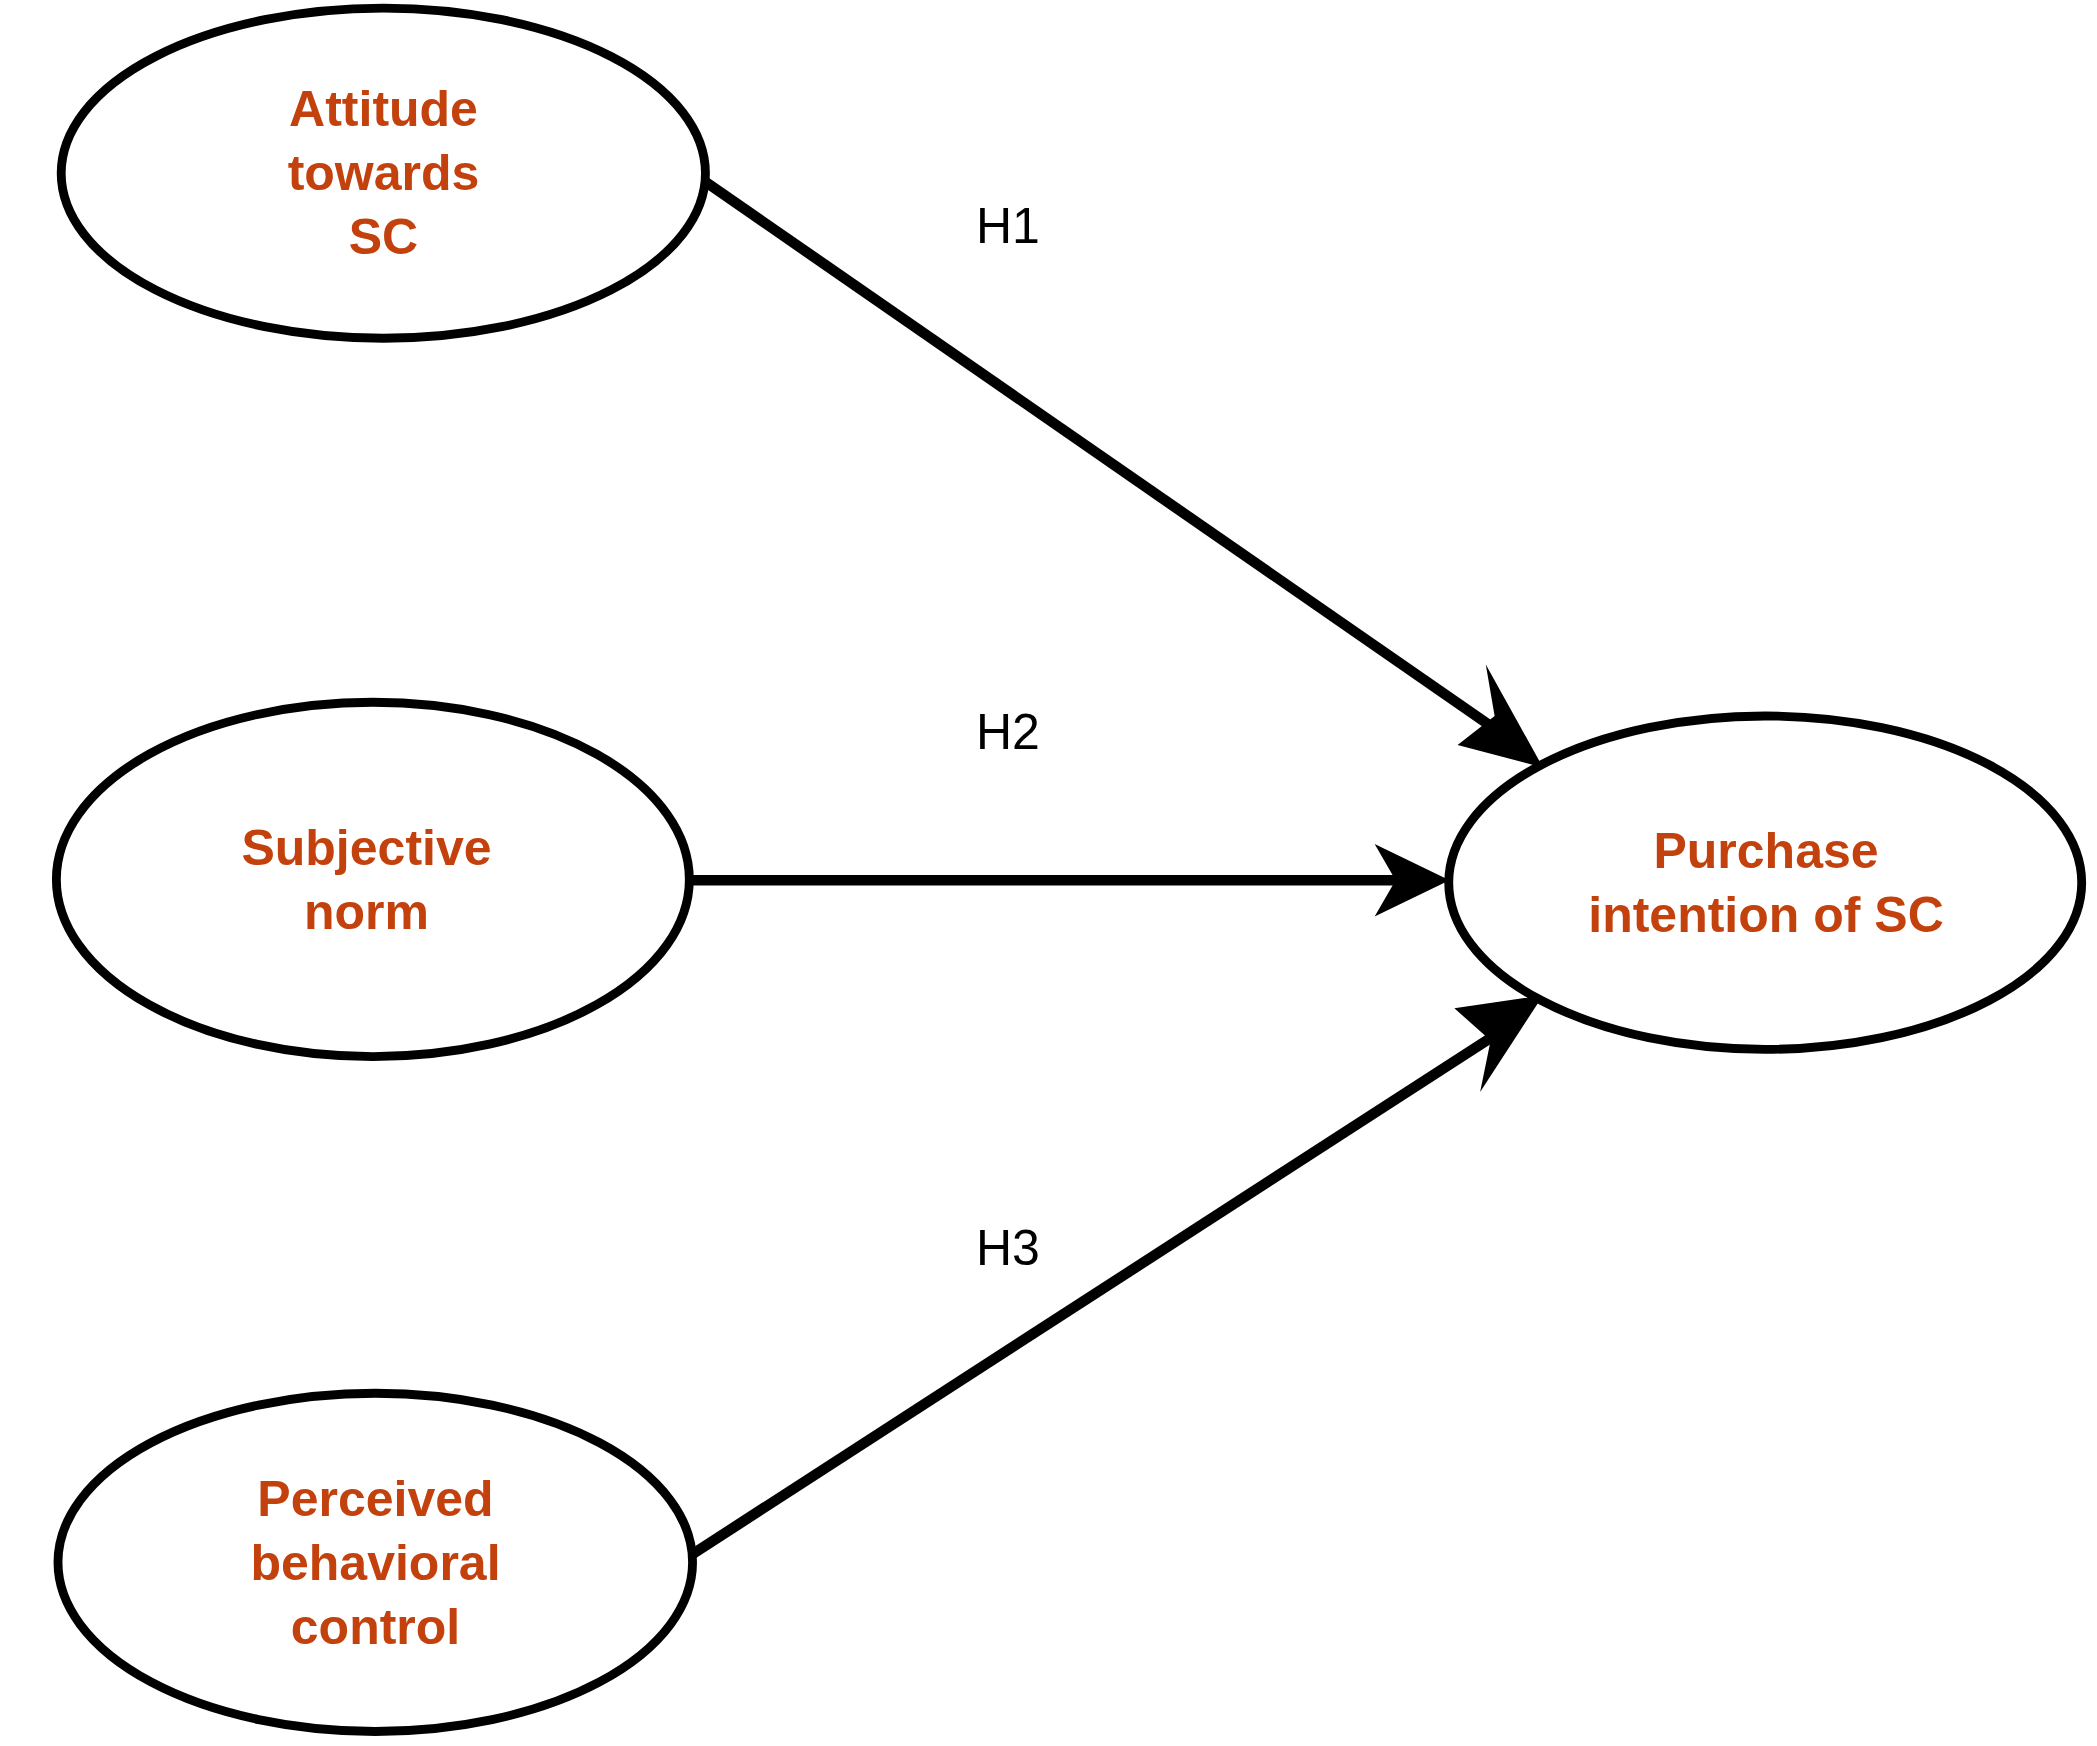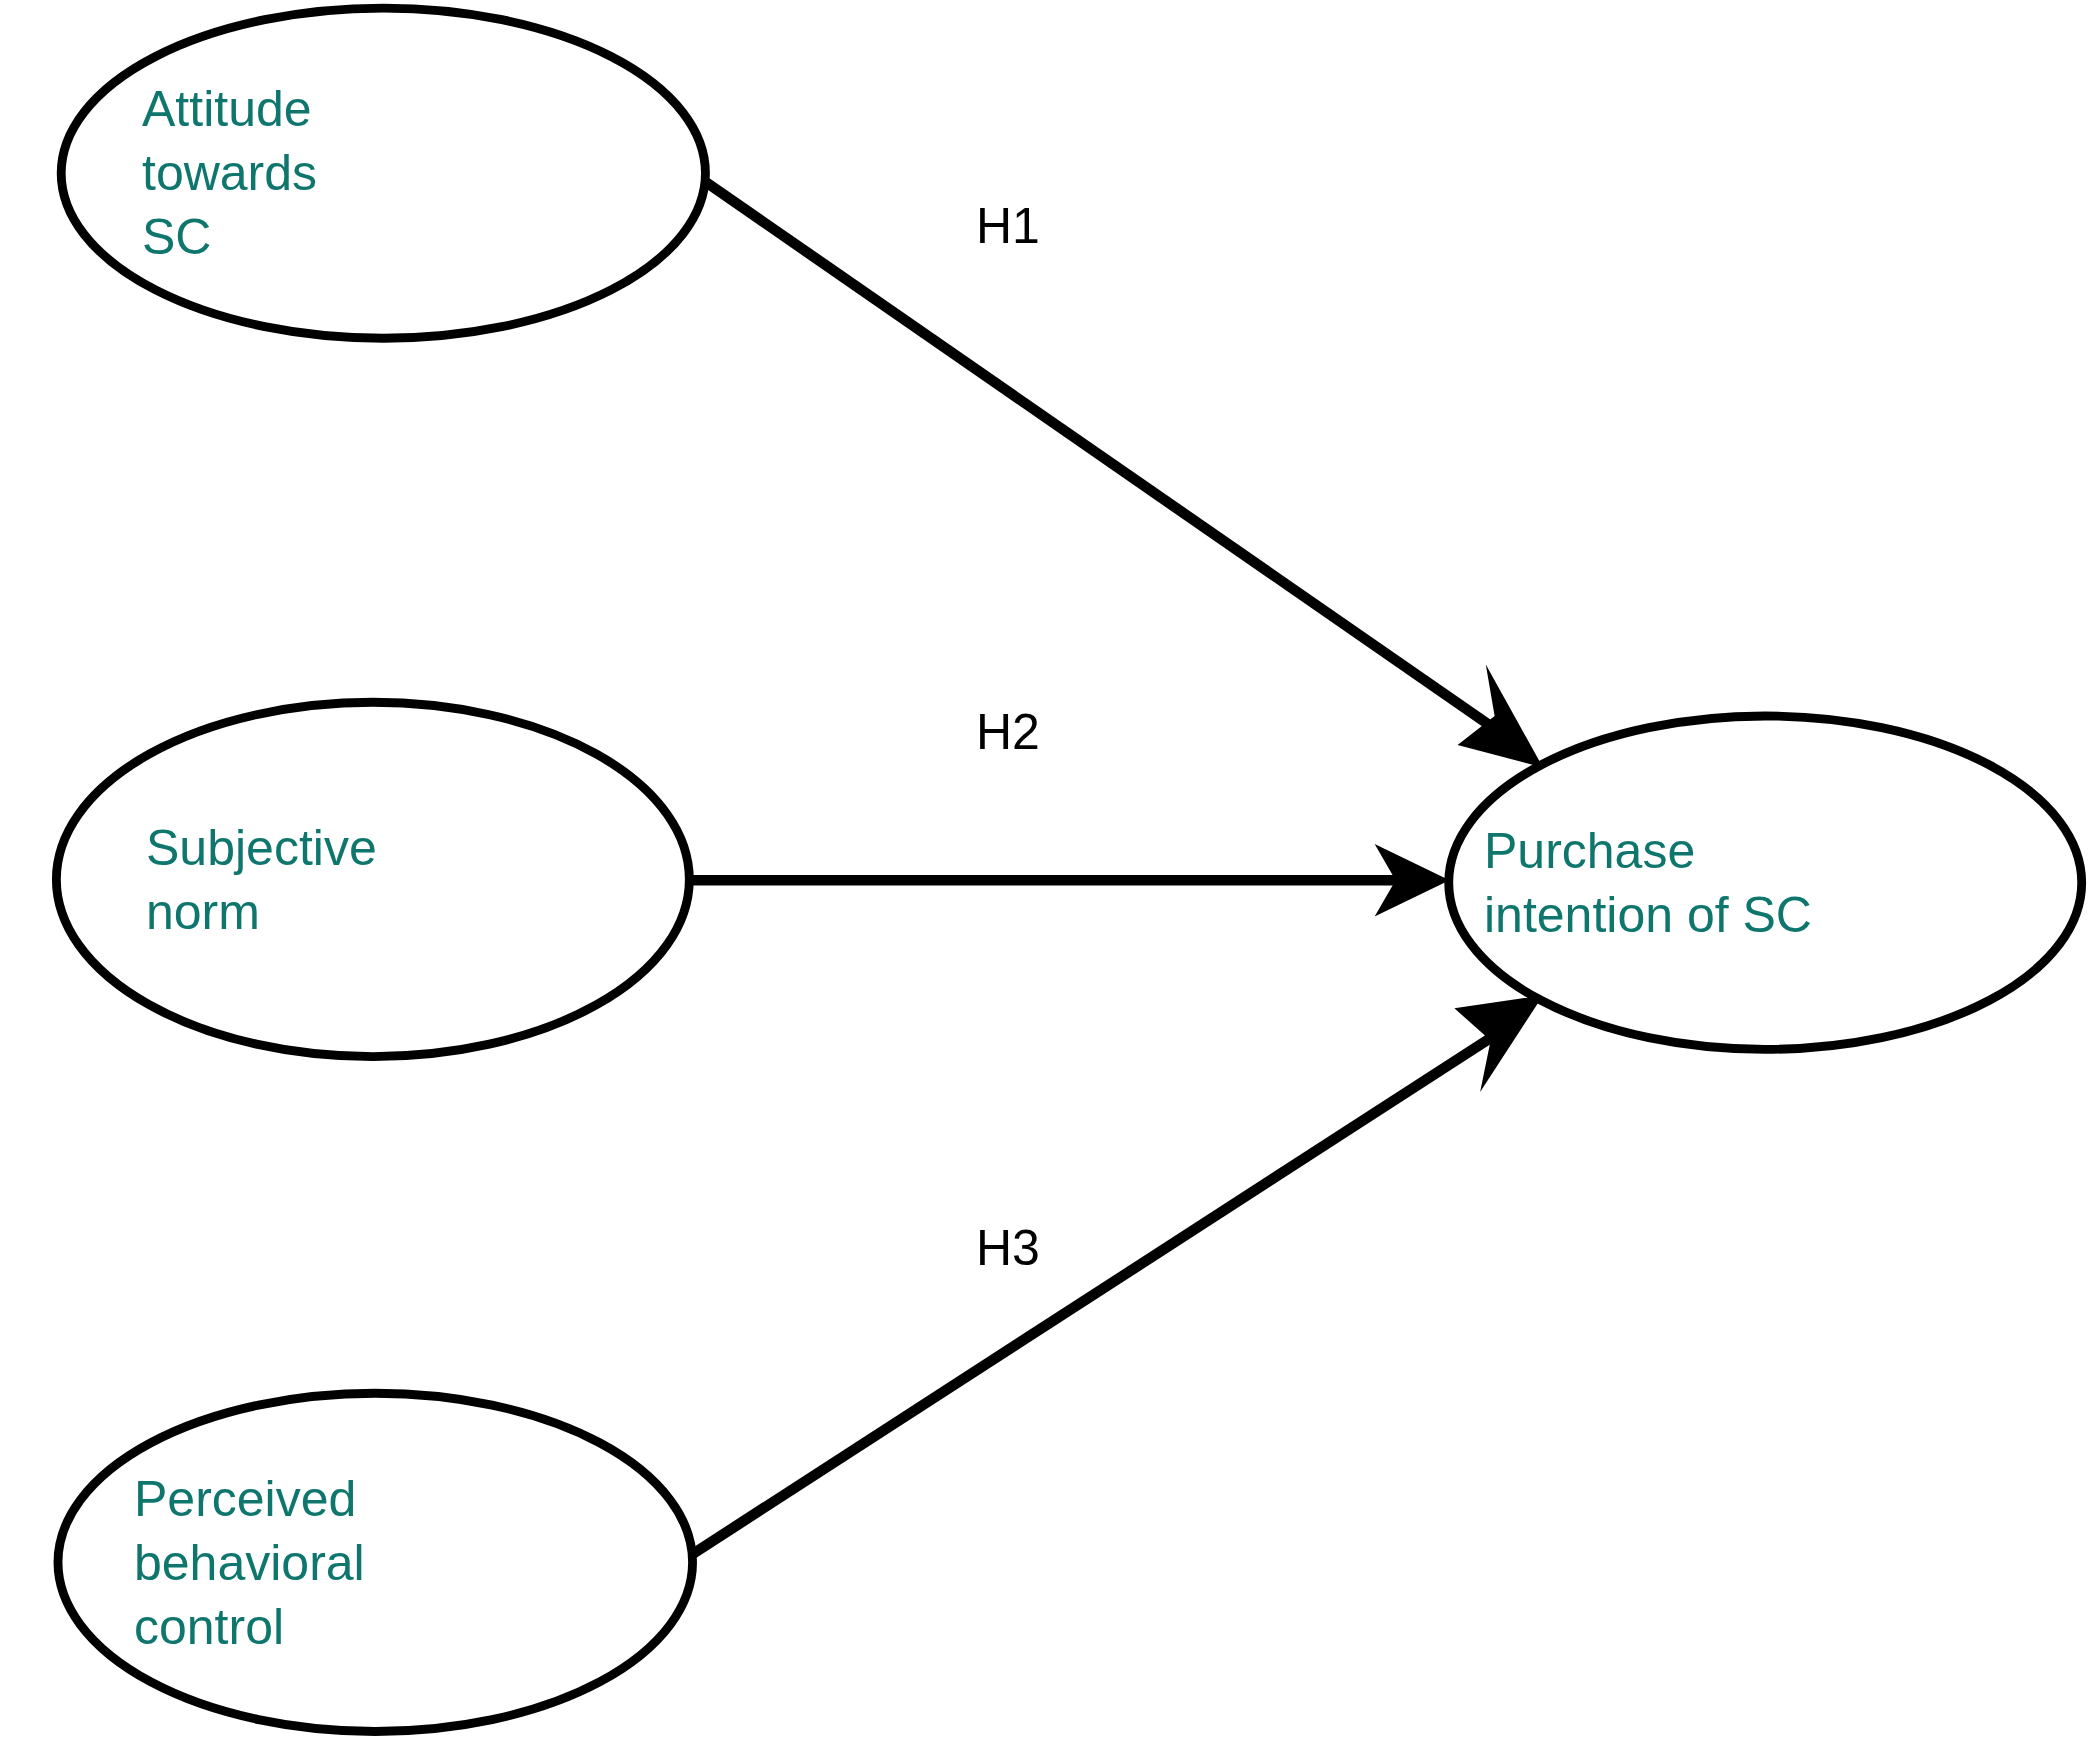--- a/index.html
+++ b/index.html
@@ -33,25 +33,26 @@
     stroke-width: 13;
     fill: none;
     stroke-linecap: butt;
   }
   .arrow-head {
     fill: #000000;
     stroke: none;
   }
   .node-label {
     position: absolute;
-    color: #0f766e;
+    text-align: center;
+    color: #c2410c;
     font-family: "Liberation Sans", sans-serif;
     font-size: 50px;
     line-height: 1.28;
-    font-weight: 400;
+    font-weight: 700;
     white-space: pre-line;
     pointer-events: none;
   }
   .edge-label {
     position: absolute;
     color: #000000;
     font-family: "Liberation Sans", sans-serif;
     font-size: 50px;
     font-weight: normal;
     line-height: 1;
@@ -83,21 +84,21 @@
     <ellipse class="node-ellipse" cx="476" cy="215" rx="400" ry="205"></ellipse>
     <ellipse class="node-ellipse" cx="463" cy="1092" rx="393" ry="220"></ellipse>
     <ellipse class="node-ellipse" cx="466" cy="1940" rx="394" ry="210"></ellipse>
     <ellipse class="node-ellipse" cx="2192" cy="1096" rx="393" ry="207"></ellipse>
   </svg>
 
   <div class="node-label" style="left:142px; top:77px; width:483px;">Attitude
 towards
 SC</div>
 
-  <div class="node-label" style="left:146px; top:816px; width:483px;">Subjective
+  <div class="node-label" style="left:125px; top:816px; width:483px;">Subjective
 norm</div>
 
   <div class="node-label" style="left:134px; top:1467px; width:483px;">Perceived
 behavioral
 control</div>
 
   <div class="node-label" style="left:1484px; top:819px; width:564px;">Purchase
 intention of SC</div>
 
   <div class="edge-label" style="left:976px; top:201px;">H1</div>

